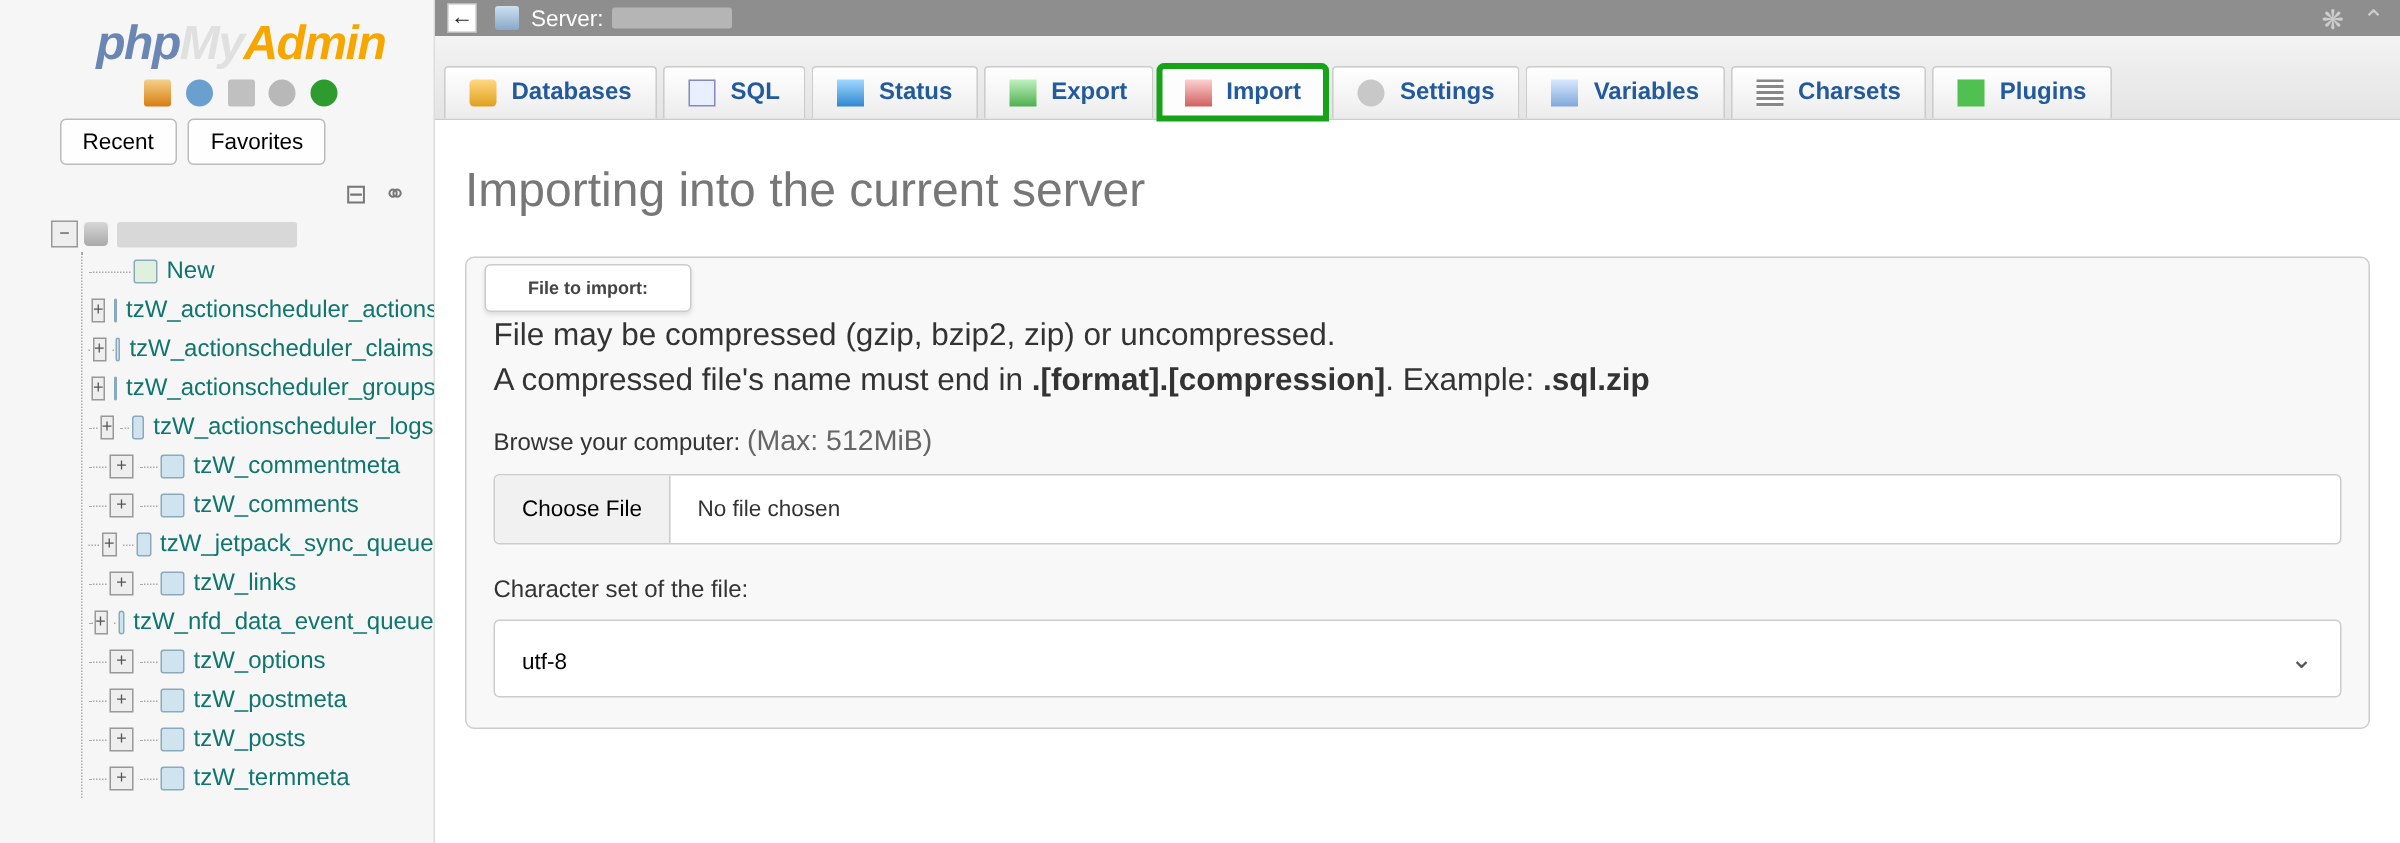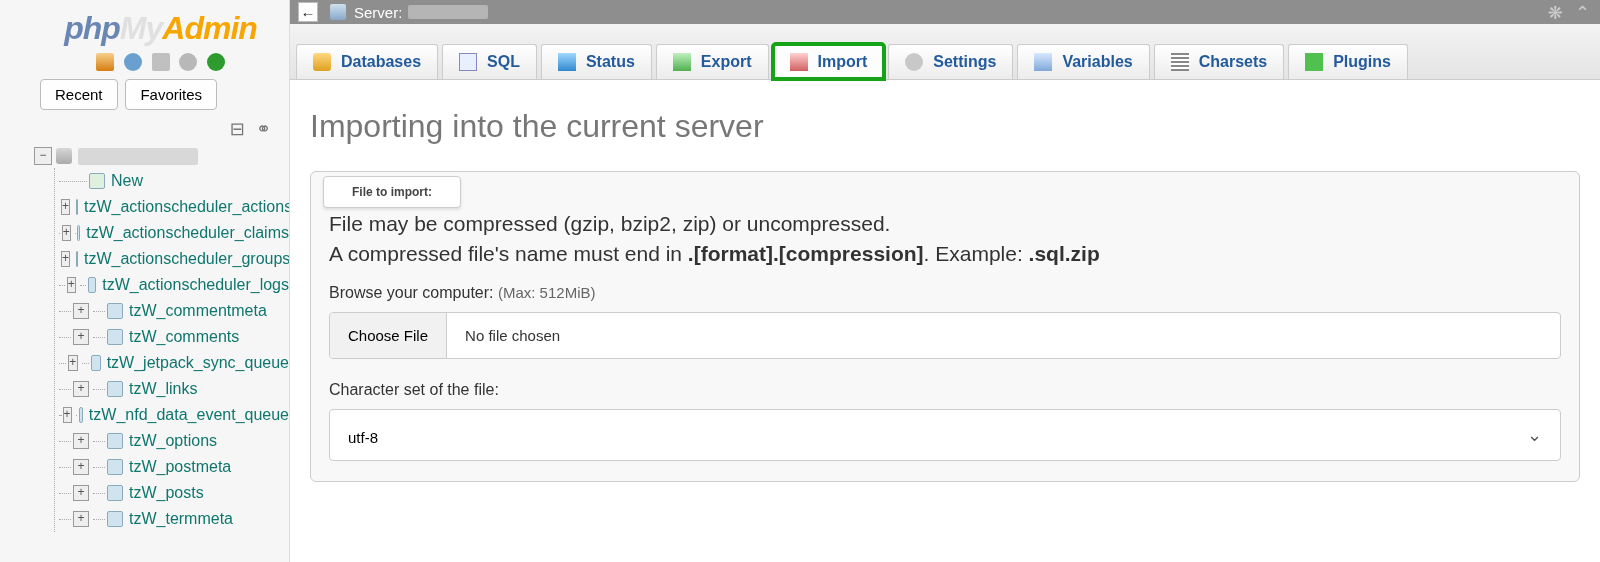--- a/index.html
+++ b/index.html
@@ -63,21 +63,21 @@
   .ic-eng{ background:#b0c0e0; border-radius:50%;}
   .ic-plug{ background:#50c050;}
 
   .page { flex:1; overflow:auto; padding: 10px 20px 20px; }
   .page-title { font-size: 32px; color: #777; font-weight: normal; margin: 18px 0 26px; }
 
   .fieldset { border: 1px solid #ccc; border-radius: 6px; padding: 34px 18px 20px; position: relative; background:#f8f8f8; }
   .legend { position: absolute; top: -16px; left: 12px; background: #fff; border: 1px solid #ccc; border-radius: 4px; box-shadow: 0 2px 3px rgba(0,0,0,.1); padding: 8px 28px; font-weight: bold; font-size: 12px; color: #444; margin-top: 20px; }
   .para { color: #333; font-size: 21px; margin: 6px 0; }
   .label { color:#333; font-size:16px; margin-top: 18px; margin-bottom: 10px;}
-  .hint { color:#666; font-size:15px;}
+  .hint { color:#666; font-size:19px;}
   .filebox { display:flex; align-items:center; background:#fff; border:1px solid #ccc; border-radius:4px; overflow:hidden; margin-bottom: 22px;}
   .filebtn { padding: 14px 18px; background:#f1f1f1; border-right:1px solid #ccc; cursor:pointer; font-size:15px;}
   .filemsg { padding: 14px 18px; color:#333; font-size:15px;}
   .select { display:flex; align-items:flex-end; justify-content:space-between; background:#fff; border:1px solid #ccc; border-radius:4px; padding: 14px 18px; cursor:pointer; font-size:15px;}
   .chev { font-size: 18px; color:#555;}
 </style>
 </head>
 <body>
 
 <div class="layout">

